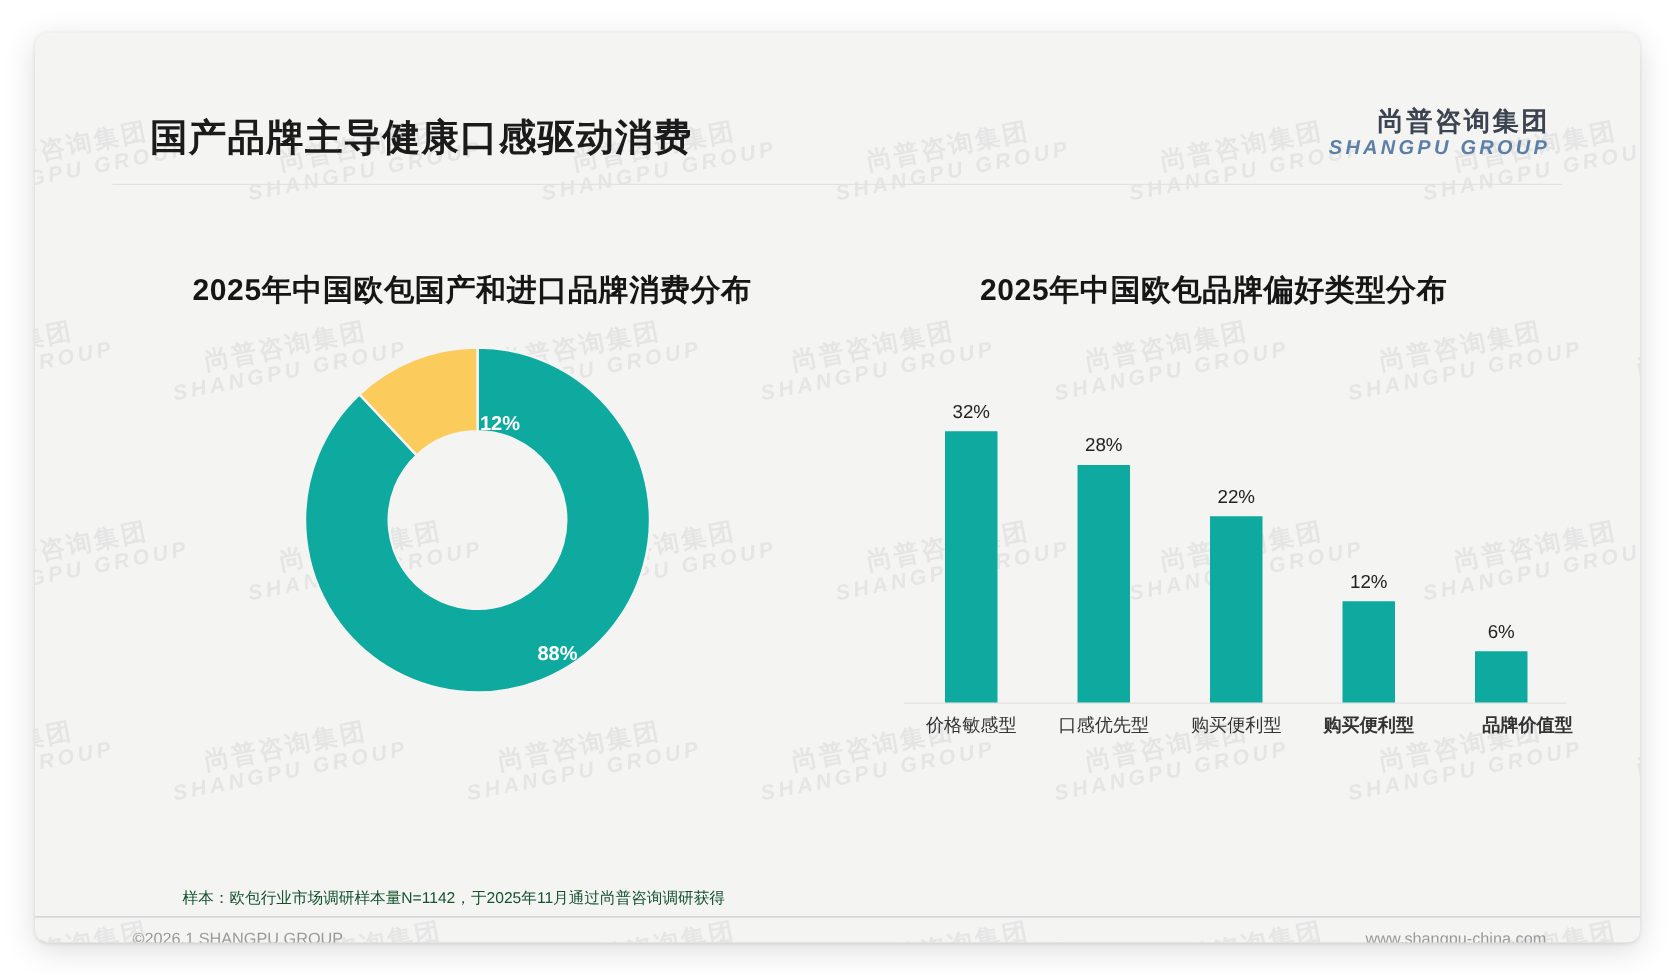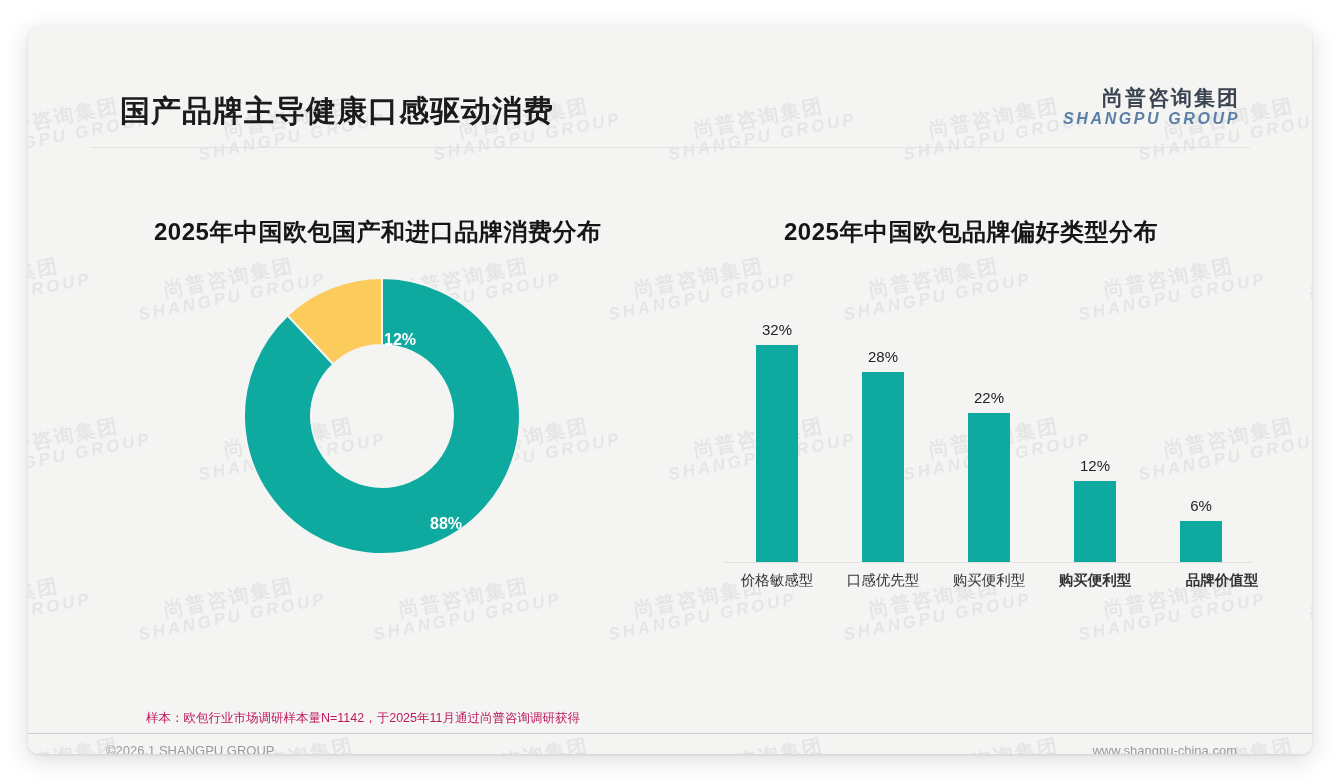--- a/index.html
+++ b/index.html
@@ -222,21 +222,21 @@
     color: #333333;
     white-space: nowrap;
   }
 
   
   #footnote {
     position: absolute;
     left: 118px;
     top: 684px;
     font-size: 12.5px;
-    color: #be185d;
+    color: #14532d;
     z-index: 5;
     white-space: nowrap;
   }
   #footer-rule {
     position: absolute;
     left: 0;
     top: 707px;
     width: 100%;
     height: 1px;
     background: #c6cdd4;

